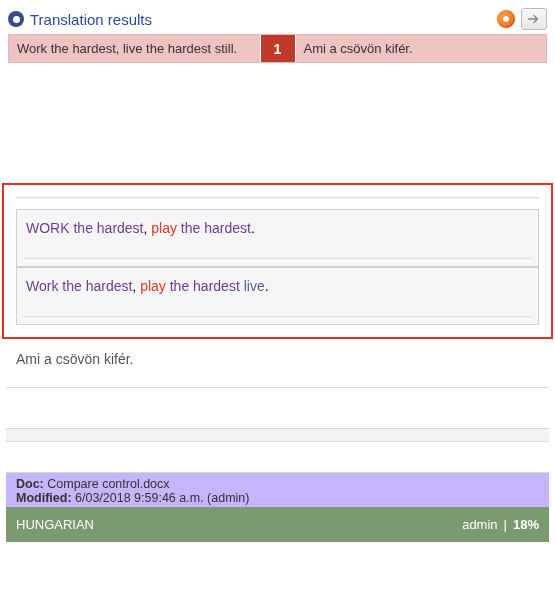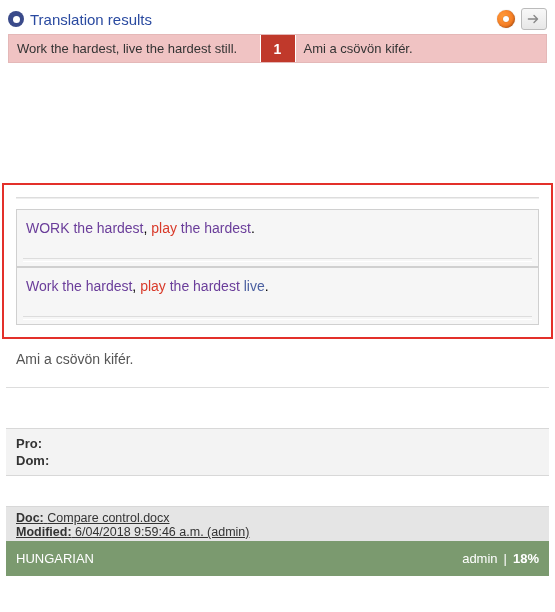--- a/index.html
+++ b/index.html
@@ -130,25 +130,24 @@
     padding: 6px 10px;
     display: flex;
   }
   .meta-col { flex: 1; }
   .meta-row { color: #333; font-size: 13px; padding: 1px 0; }
   .meta-row b { font-weight: bold; }
 
   .doc-block {
     margin: 30px -2px 0 -2px;
     border-top: 1px solid #d8d8d8;
-    background: #e5e5e5;
+    background: #c4b5fd;
     padding: 4px 10px 2px 10px;
     font-size: 12.5px;
     color: #333;
-    text-decoration: underline;
   }
   .status-bar {
     display: flex;
     align-items: center;
     justify-content: space-between;
     background: #7b9a6f;
     color: #fff;
     padding: 10px 10px;
     font-size: 13px;
     margin: 0 -2px;
@@ -183,29 +182,25 @@
 
   <div class="red-frame">
     <div class="thin-divider"></div>
     <div class="diff-box"><span class="w-keep">WORK</span><span class="w-keep"> the hardest</span><span>, </span><span class="w-change">play</span><span class="w-keep"> the hardest</span><span>.</span></div>
     <div class="diff-box"><span class="w-keep">Work</span><span class="w-keep"> the hardest</span><span>, </span><span class="w-change">play</span><span class="w-keep"> the hardest </span><span class="w-change2">live</span><span>.</span></div>
   </div>
 
   <div class="plain-target">Ami a csövön kifér.</div>
 
   <div class="meta-block">
-    <div class="meta-col">
-      <div class="meta-row"><b>Pro:</b> <span></span></div>
-      <div class="meta-row"><b>Dom:</b> <span></span></div>
-    </div>
   </div>
 
   <div class="doc-block">
     <div><b>Doc:</b> <span>Compare control.docx</span></div>
-    <div><b>Modified:</b> <span>6/04/2018 9:59:46 a.m. (admin)</span></div>
+    <div><b>Modified:</b> <span>6/03/2018 9:59:46 a.m. (admin)</span></div>
   </div>
   <div class="status-bar">
     <span>HUNGARIAN</span>
     <span class="status-right">
       <span>admin</span>
       <span>|</span>
       <b>18%</b>
     </span>
   </div>
 

